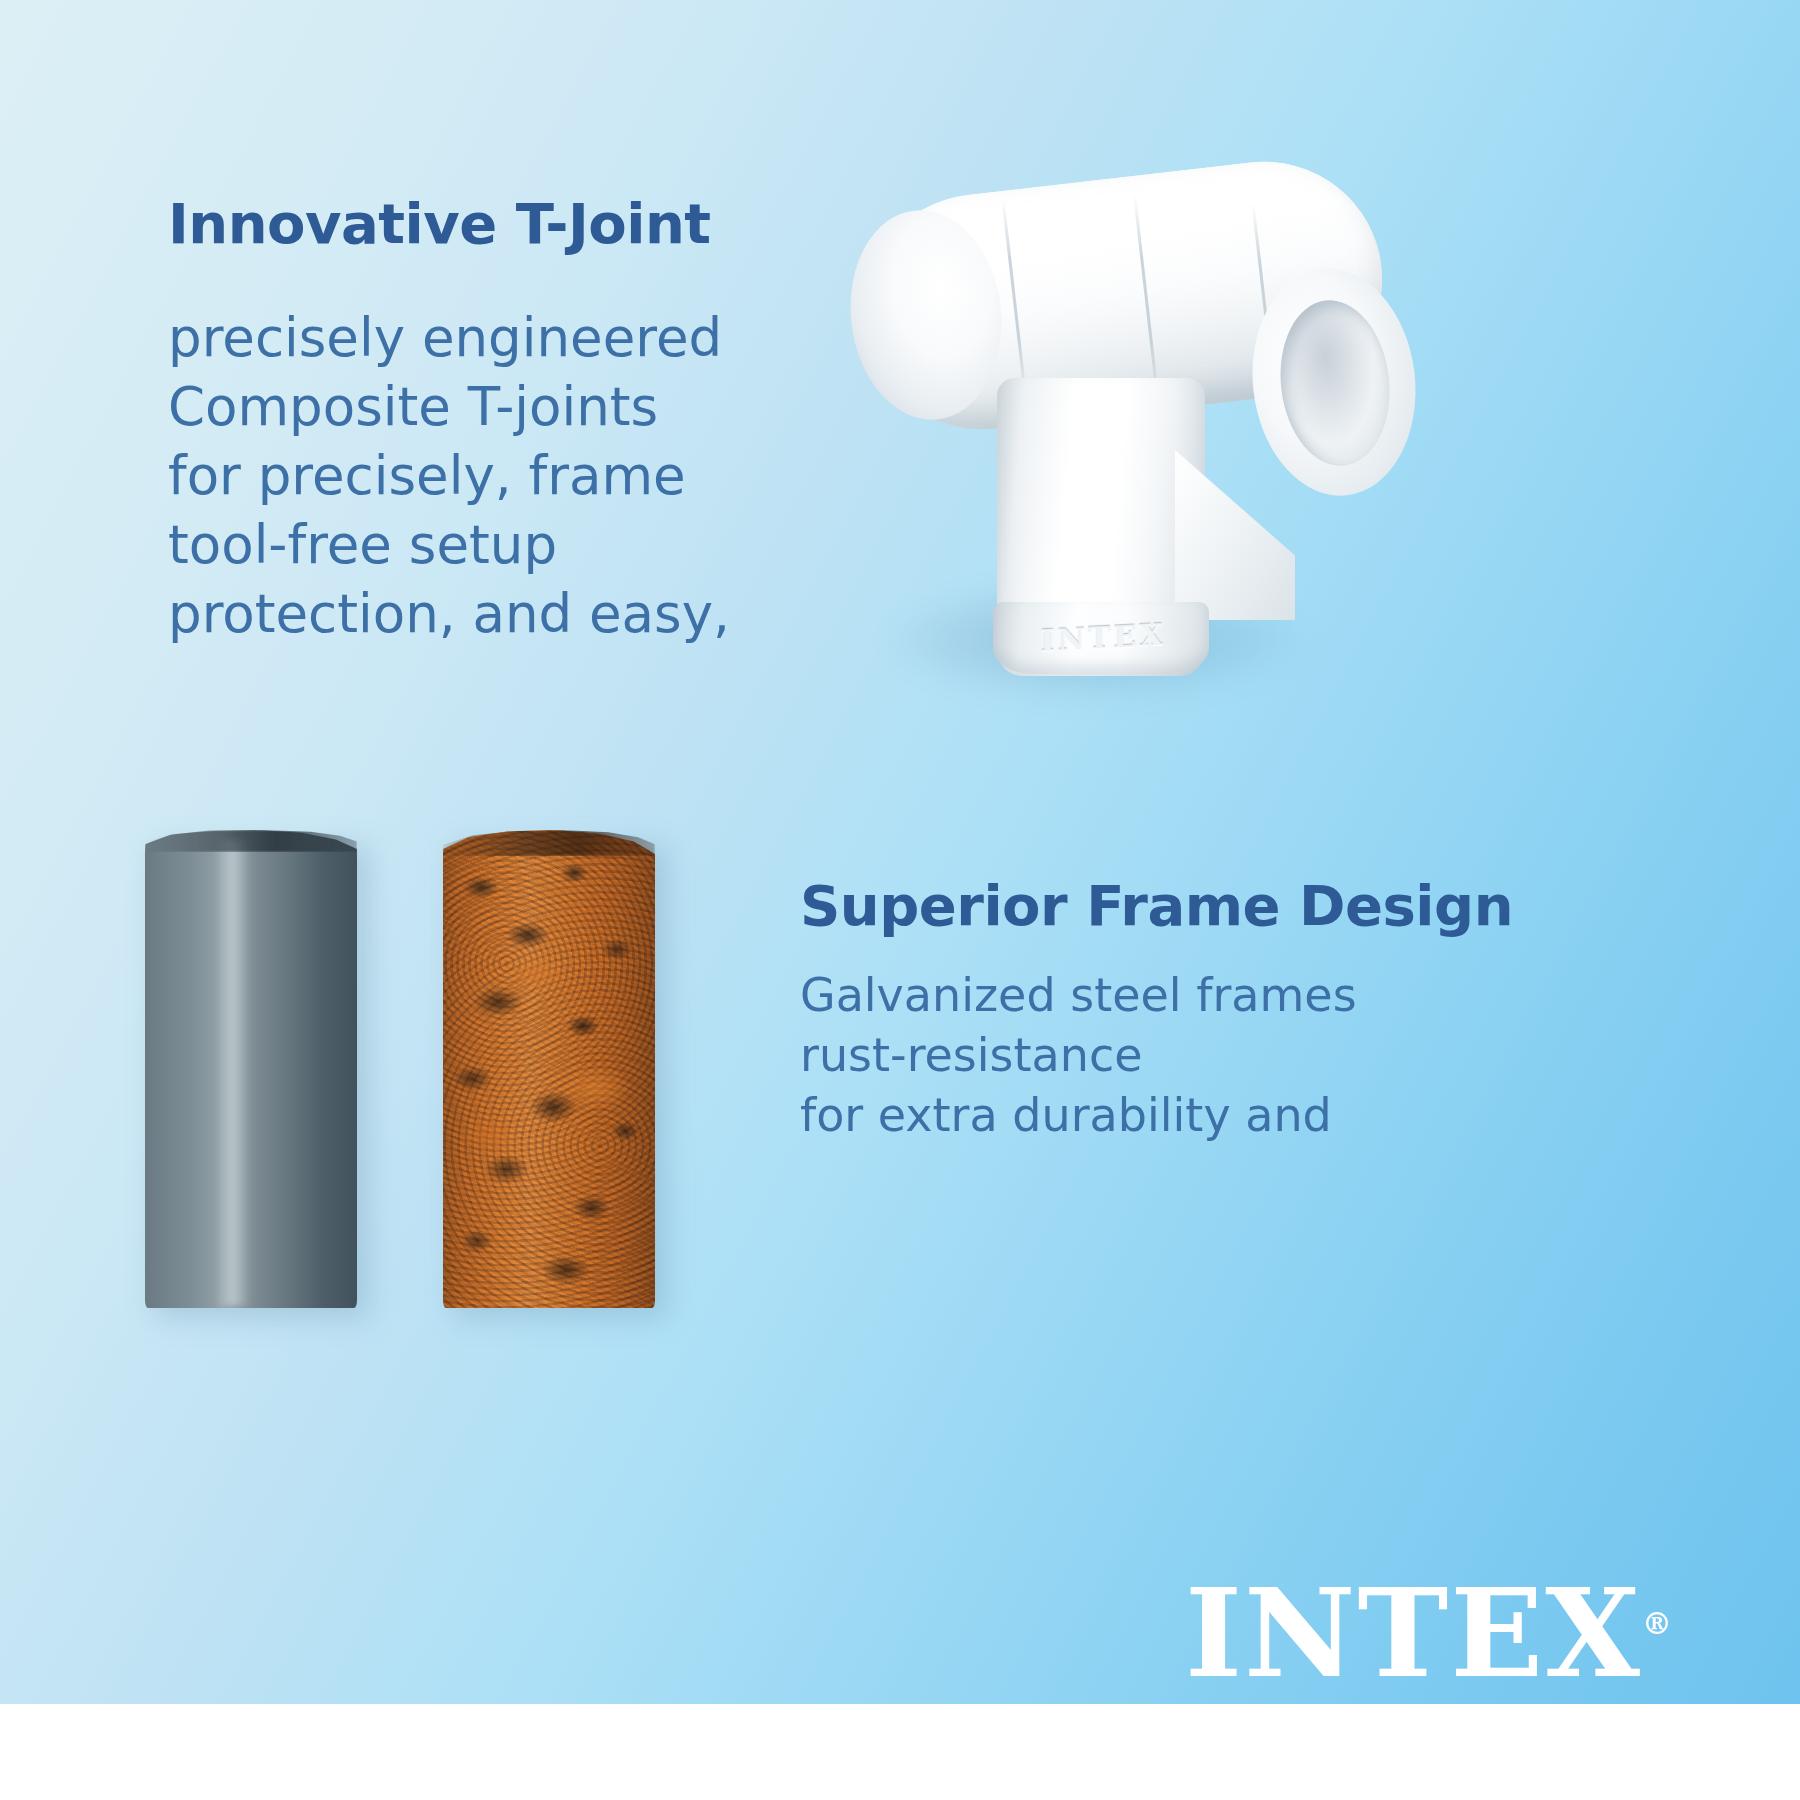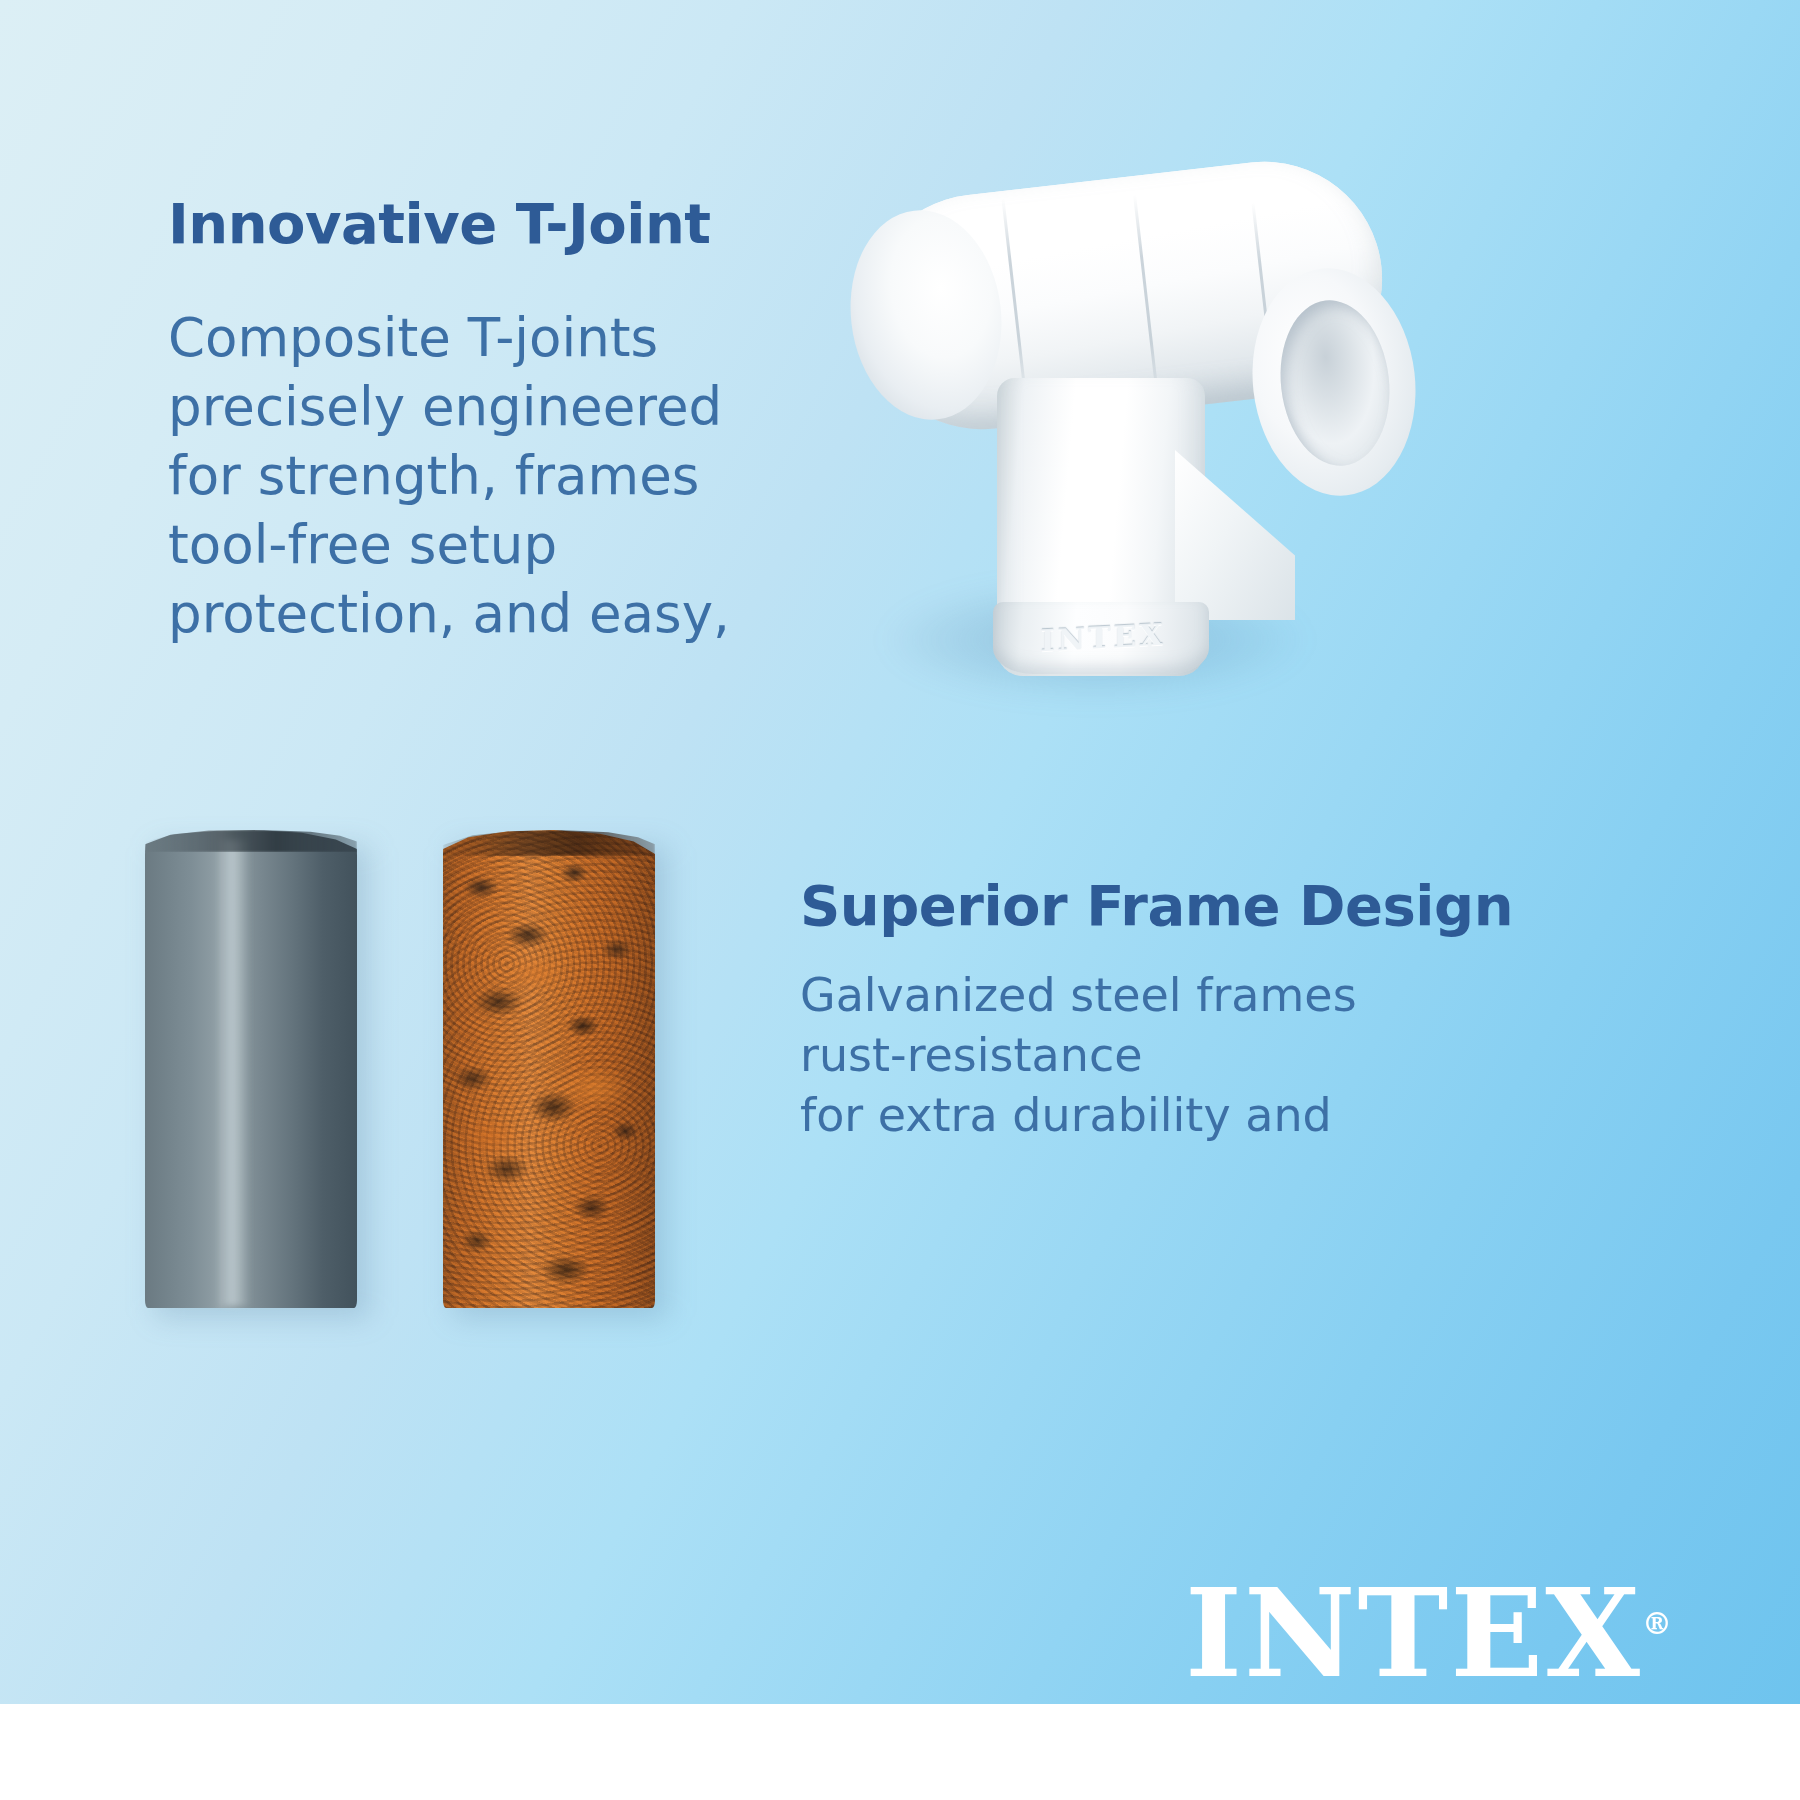--- a/index.html
+++ b/index.html
@@ -282,23 +282,23 @@
   }
 </style>
 </head>
 <body>
 
 <div id="canvas">
 
   <div class="block" id="tjoint-block">
     <div class="headline" id="tjoint-headline">Innovative T-Joint</div>
     <div class="body-copy" id="tjoint-body">
+      <span class="ln">precisely engineered</span>
       <span class="ln">Composite T-joints</span>
-      <span class="ln">precisely engineered</span>
-      <span class="ln">for strength, frames</span>
+      <span class="ln">for precisely, frame</span>
       <span class="ln">tool-free setup</span>
       <span class="ln">protection, and easy,</span>
     </div>
   </div>
 
   <div id="tjoint-image">
     <div class="shadow"></div>
     <div class="bar"></div>
     <div class="cap-left"></div>
     <div class="rib r1"></div>

